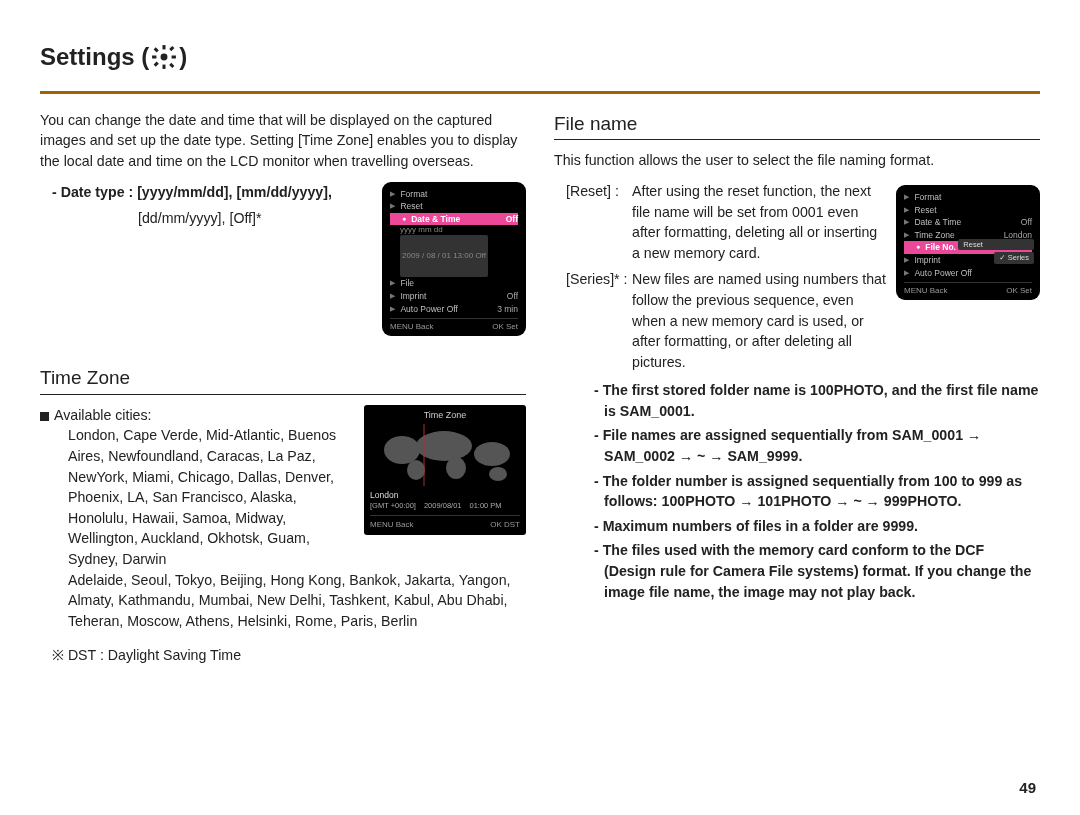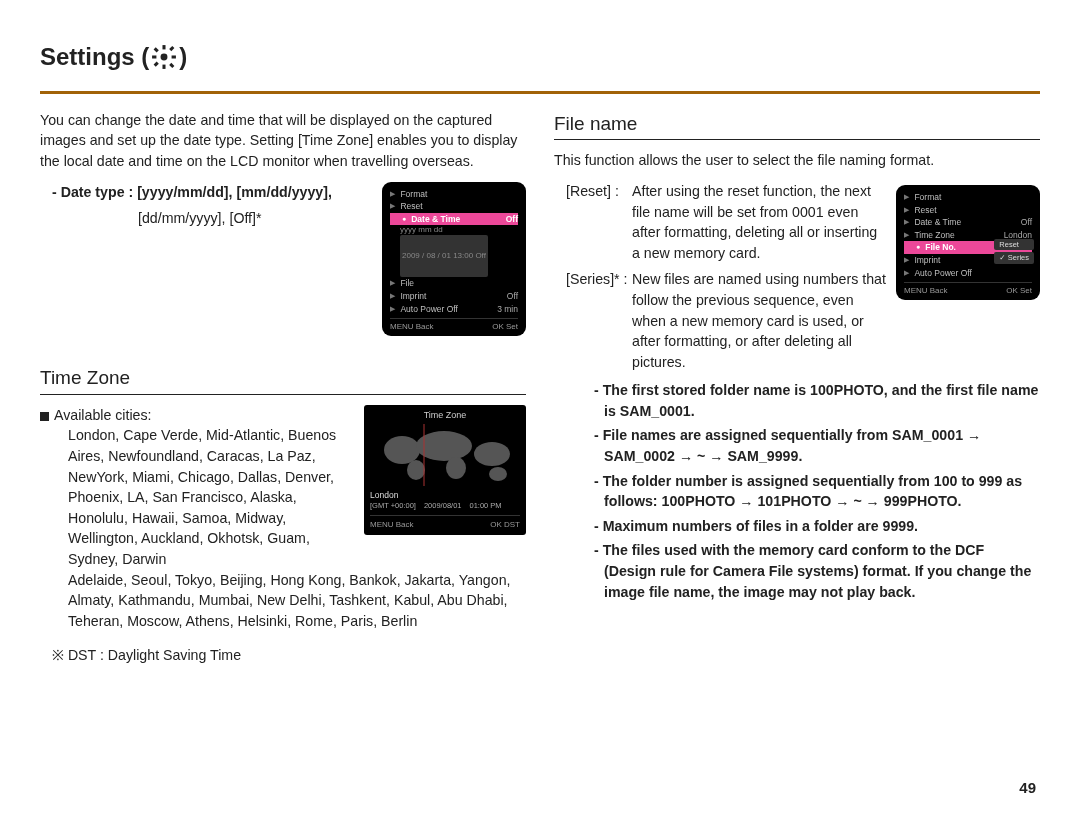--- a/index.html
+++ b/index.html
@@ -57,21 +57,21 @@
     width:144px;
     font-family: -apple-system, Arial, sans-serif;
   }
   .lcd-row { display:flex; justify-content:space-between; padding:1px 0; }
   .lcd-row.sel { background:#ec4899; color:#fff; font-weight:700;padding-left:12px; }
   .lcd-row .l { display:flex; align-items:center; gap:3px;}
   .lcd-row .r { color:#aaa; }
   .lcd-sub { font-size:8px; color:#888; padding-left:10px; display:flex; gap:6px;}
   .lcd-foot { border-top:1px solid #333; margin-top:3px; padding-top:3px; display:flex; justify-content:space-between; font-size:8px; color:#999;}
   .lcd-btn { background:#333; color:#ddd; padding:1px 5px; border-radius:2px; font-size:7.5px;}
-  .lcd-check { background:#333; color:#ddd; padding:1px 5px; border-radius:2px; font-size:7.5px;}
+  .lcd-check { background:#333; color:#ddd; padding:1px 5px; border-radius:2px; font-size:7.5px;margin-left:36px;}
   .lcd .tri { font-size:7px; color:#777; margin-right:2px;}
   .float-lcd { float:right; margin:0 0 6px 10px;}
   .col-right .float-lcd { margin-top:4px; }
   .worldmap {
     background:#000;
     border-radius:3px;
     width:162px;
     padding:4px 6px 4px 6px;
     color:#bbb;
     font-size:8px;

